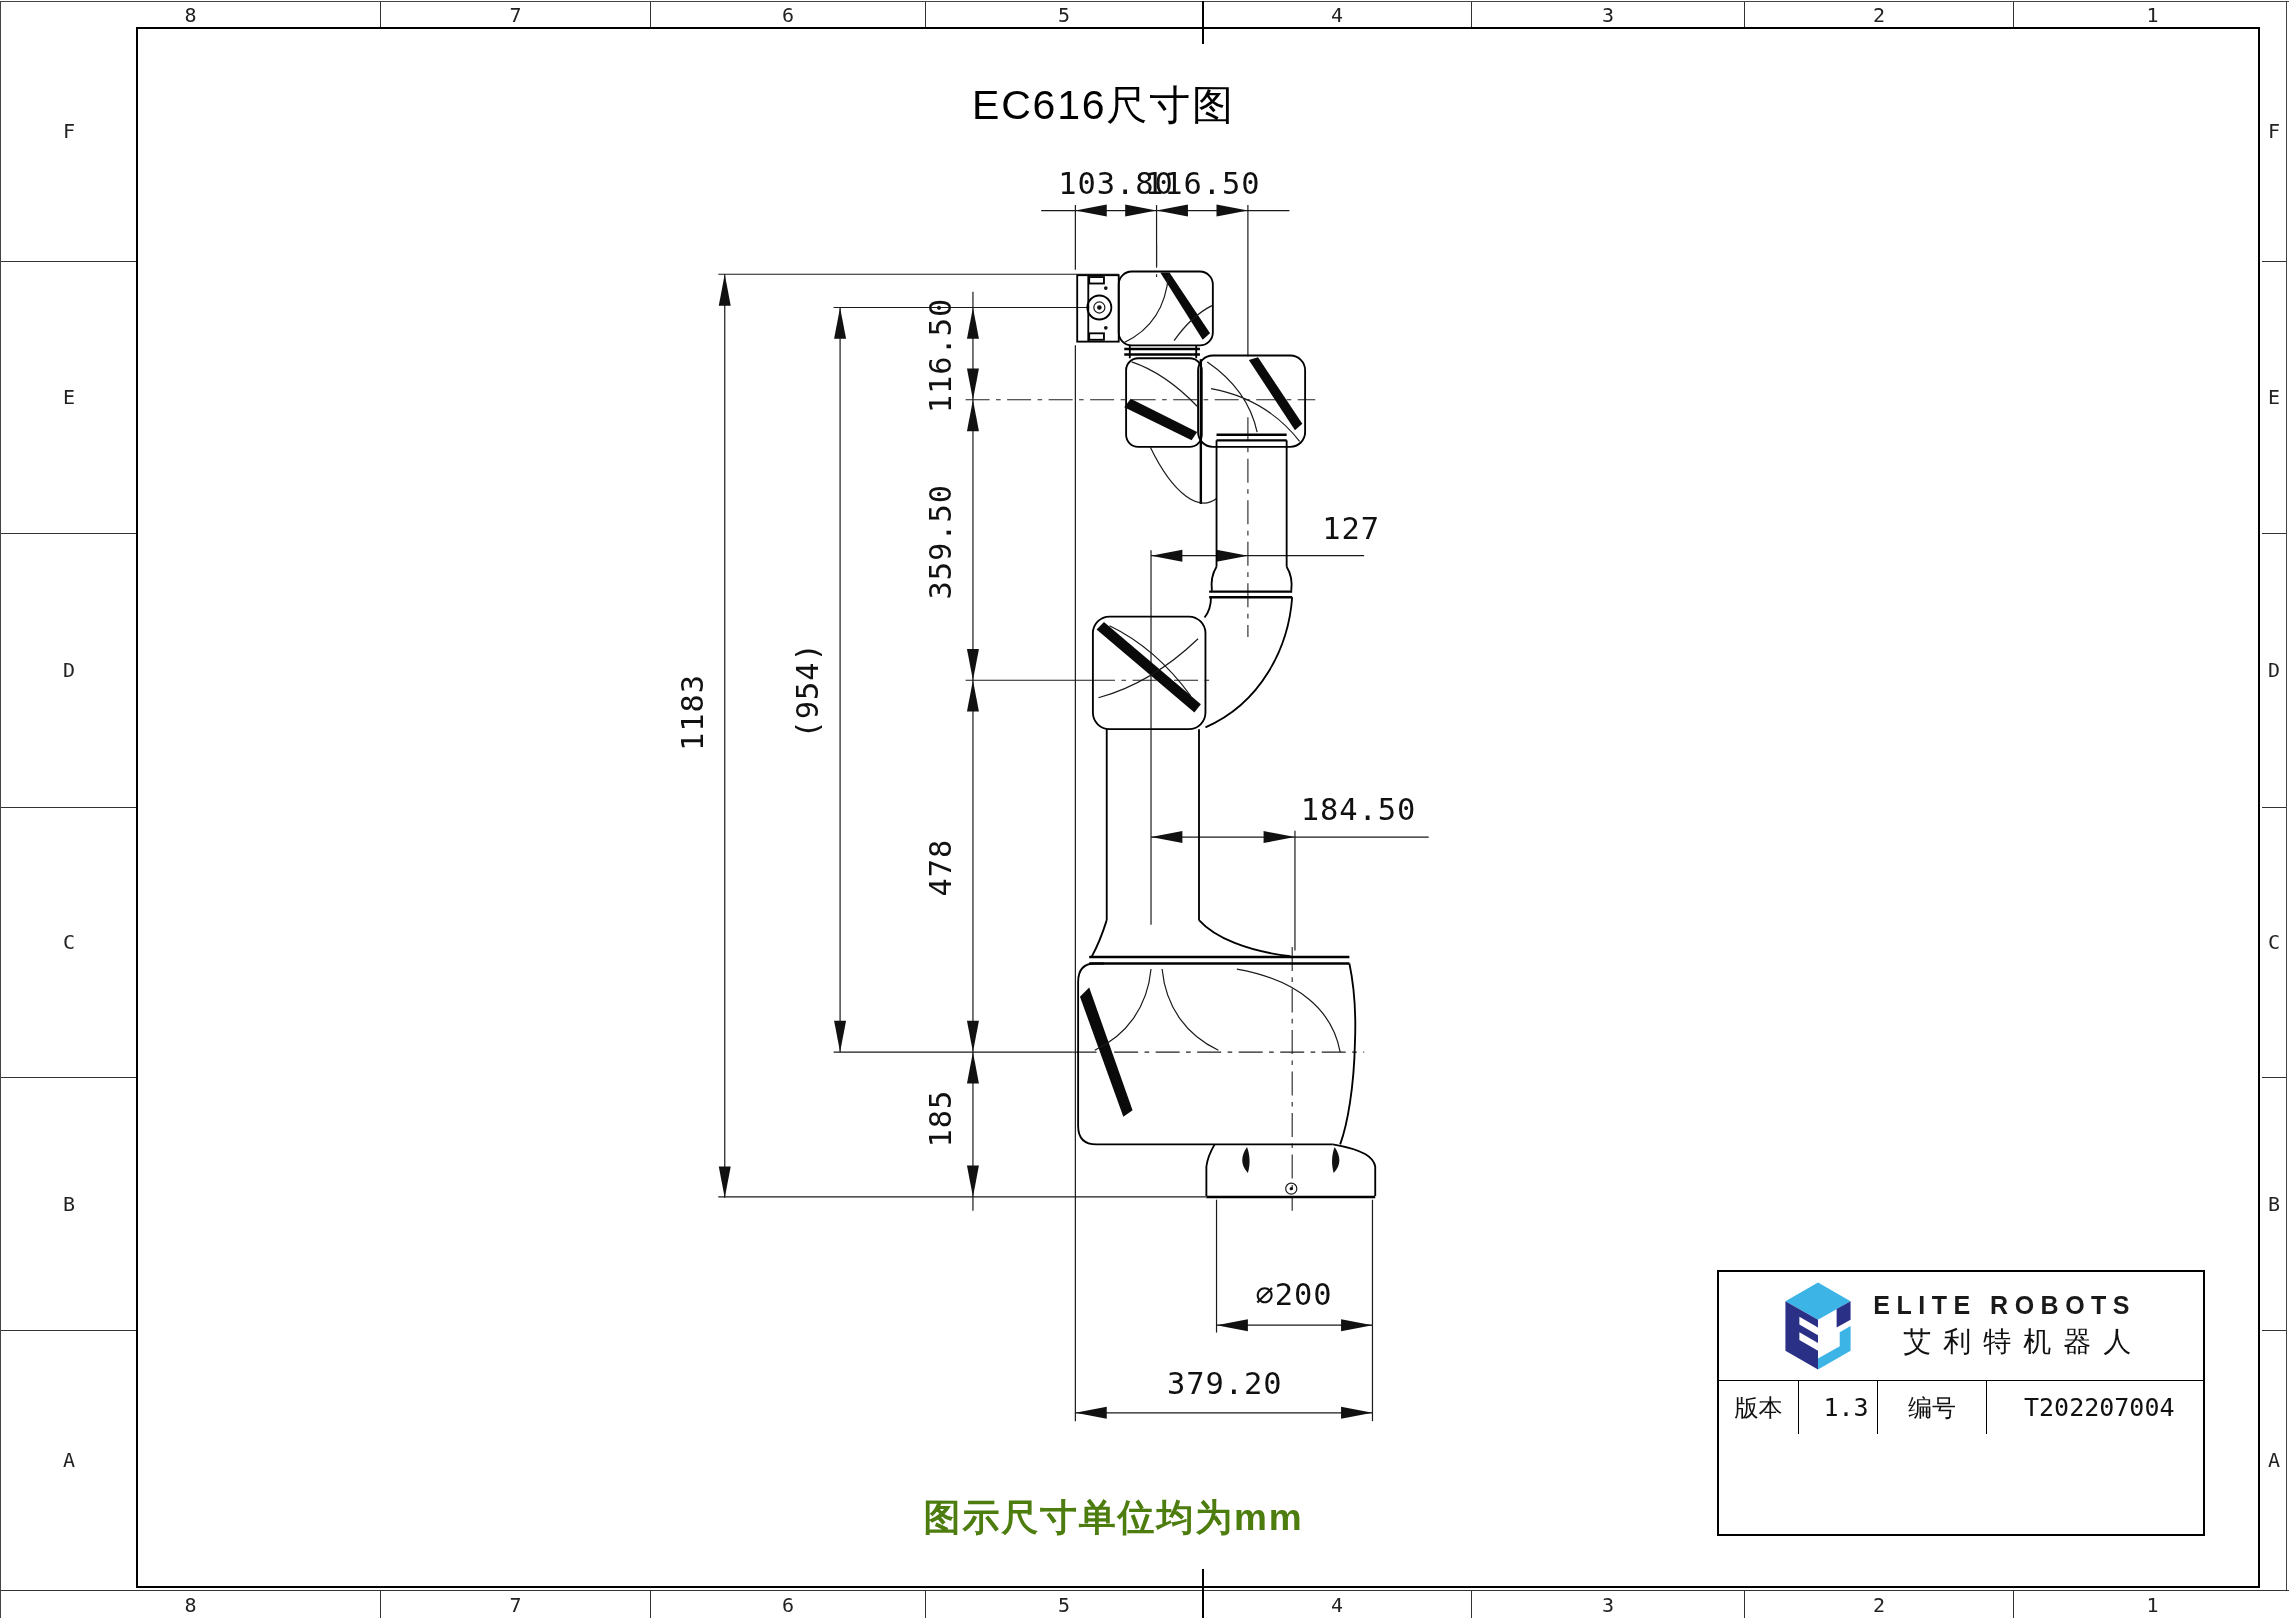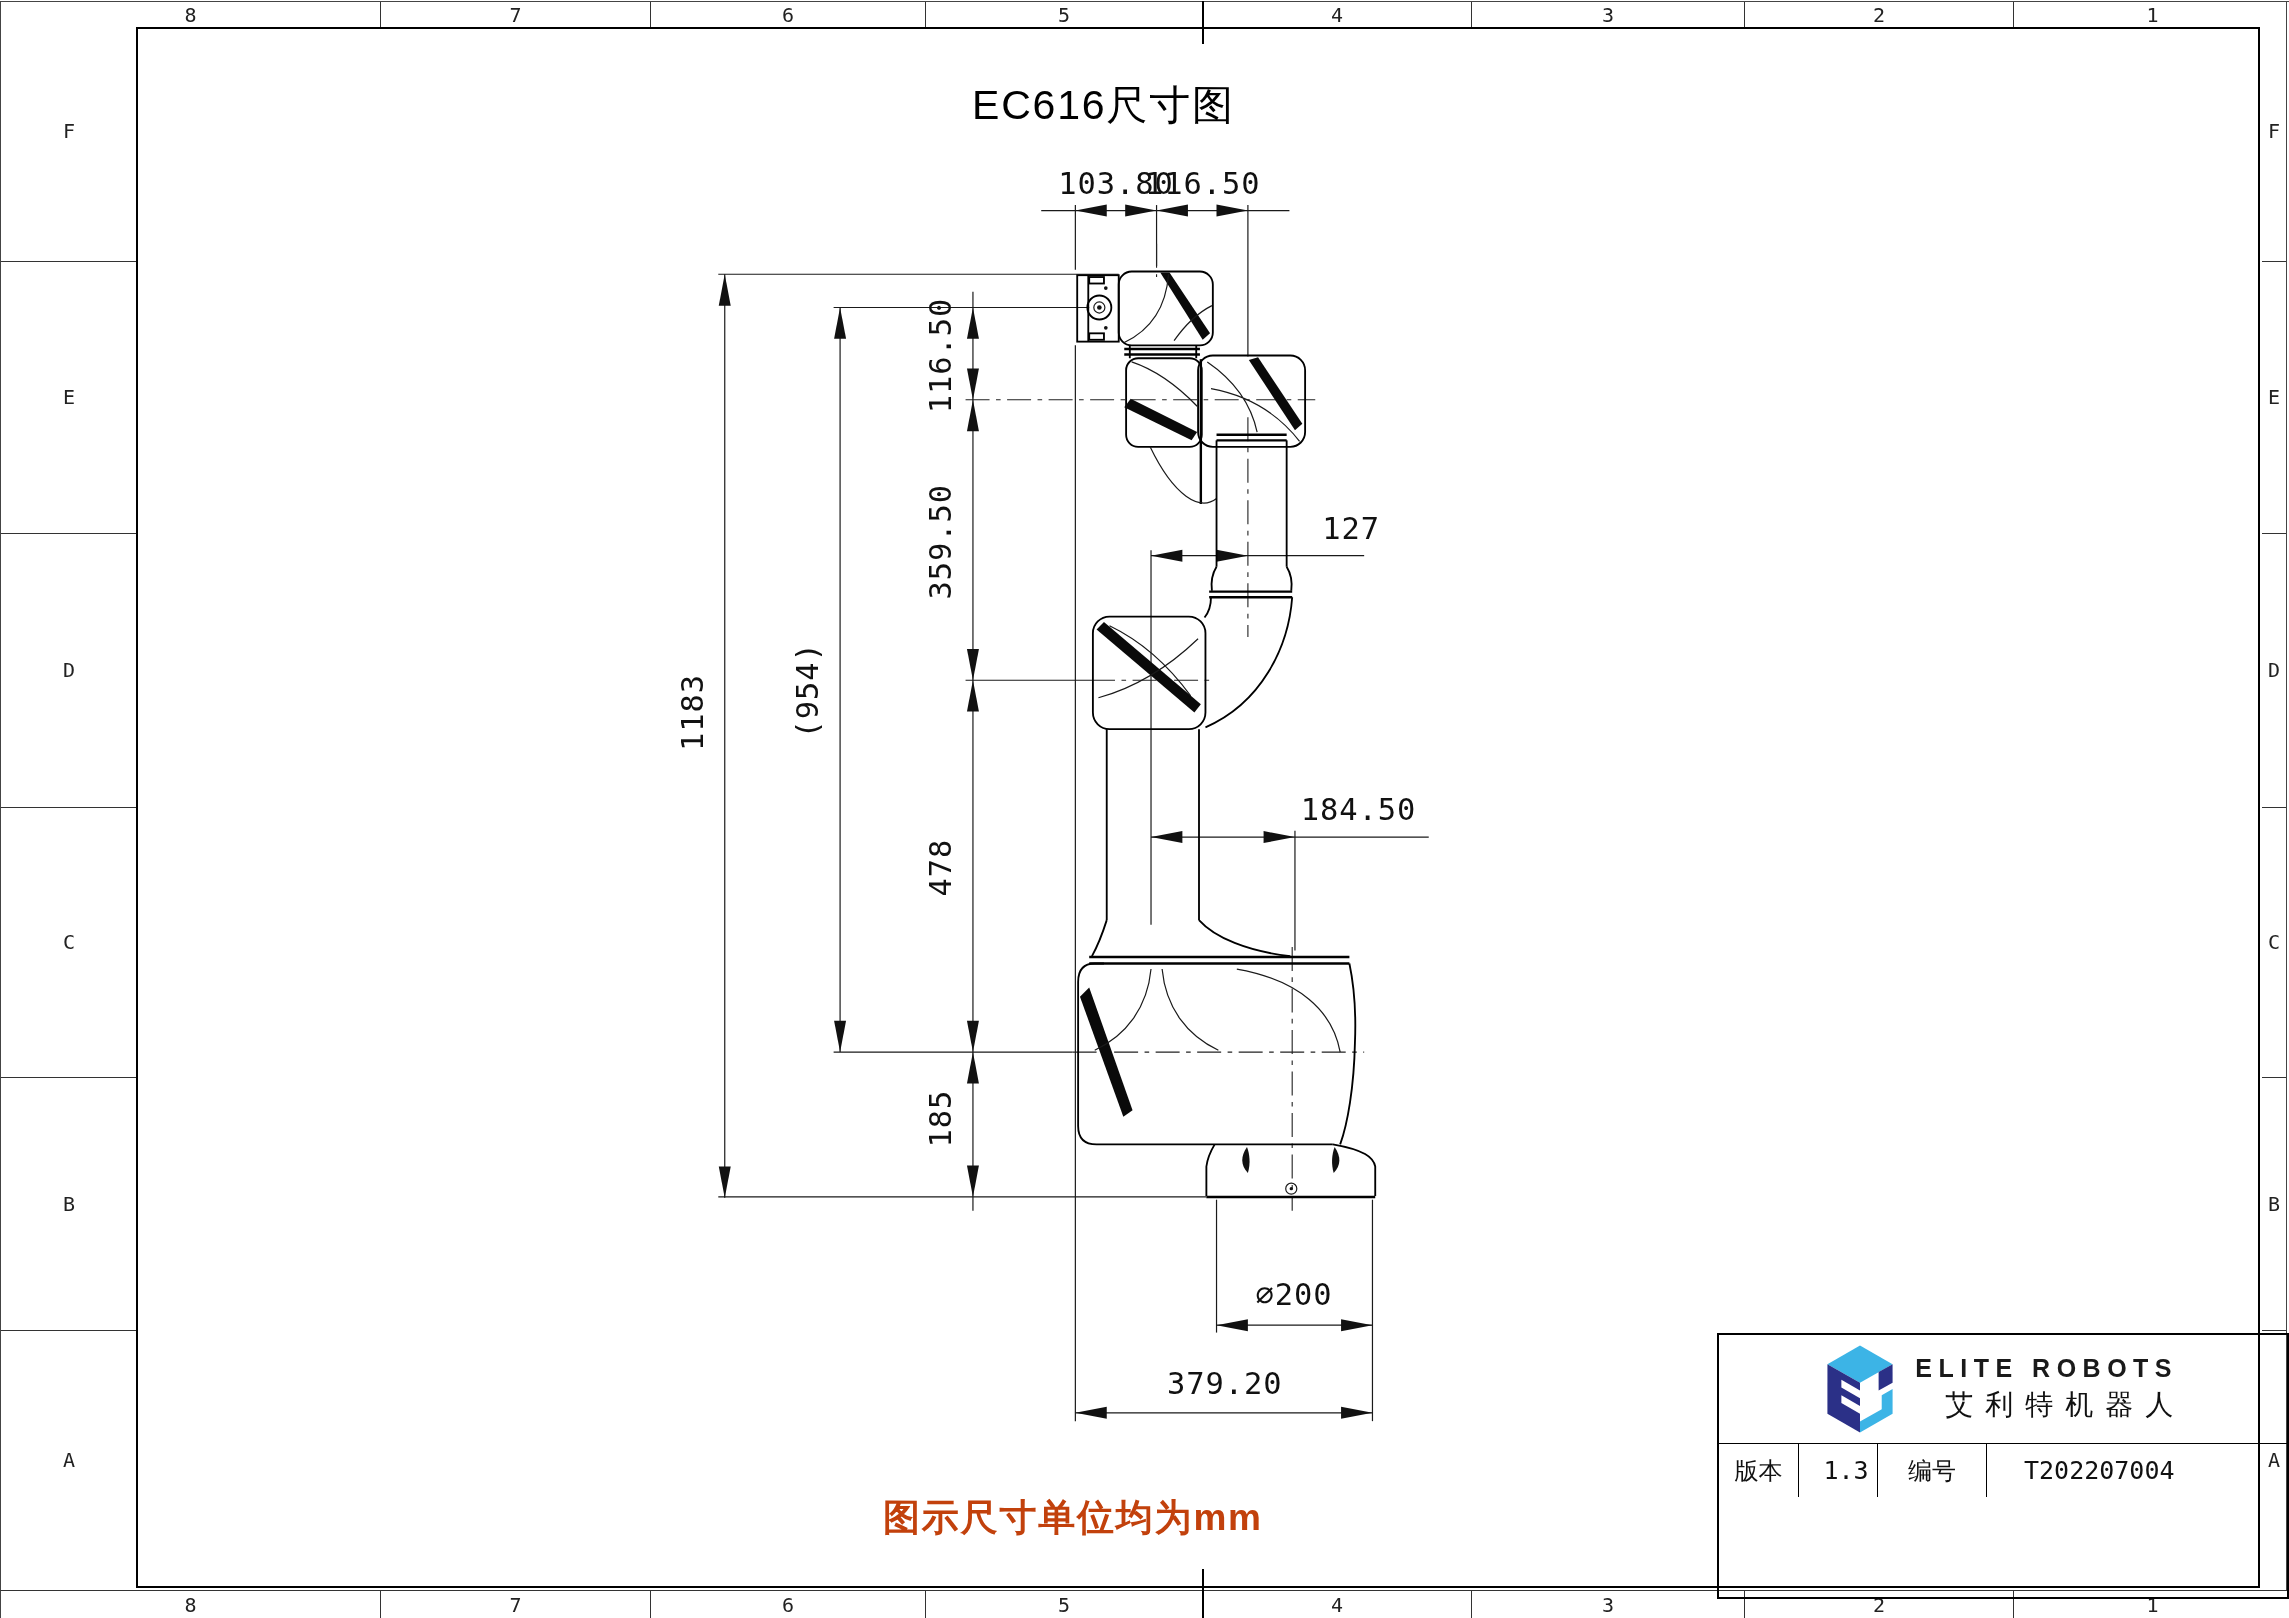--- a/index.html
+++ b/index.html
@@ -19,23 +19,23 @@
     grid-template-rows:261px 272px 274px 270px 253px auto;}
   .zright{left:2262px;top:0.9px;width:24px;height:1589px;border-right:0.9px solid #444;
     grid-template-rows:261px 272px 274px 270px 253px auto;}
   .zleft .zcell,.zright .zcell{border-bottom:0.9px solid #333;}
   .zleft .zcell:last-child,.zright .zcell:last-child{border-bottom:none;}
   
   .frame{left:136px;top:27px;width:2124px;height:1561px;border:2.8px solid #000;box-sizing:border-box;}
   .cmark{background:#000;width:1.8px;}
   
   .sheet-title{left:972px;top:78px;width:461px;font-size:41px;letter-spacing:1.8px;color:#000;}
-  .sheet-note{left:883px;top:1493px;width:461px;text-align:left;font-size:37px;font-weight:600;letter-spacing:1.8px;color:#c2410c;}
-  
-  .tblock{left:1717px;top:1333px;width:572px;height:266px;border:2.8px solid #000;box-sizing:border-box;
+  .sheet-note{left:883px;top:1493px;width:461px;text-align:center;font-size:37px;font-weight:600;letter-spacing:1.8px;color:#4d7c0f;}
+  
+  .tblock{left:1717px;top:1270px;width:488px;height:266px;border:2.8px solid #000;box-sizing:border-box;
     display:grid;grid-template-rows:108px 54px 50px auto;}
   .tb-row{display:grid;box-sizing:border-box;border-top:1.8px solid #000;}
   .tb-logo{border-top:none;display:flex;align-items:center;justify-content:center;gap:16.6px;}
   .tb-2col{grid-template-columns:275px auto;}
   .tb-4col{grid-template-columns:79px 79px 109px auto;}
   .tb-cell{display:flex;align-items:center;justify-content:center;font-size:24px;box-sizing:border-box;}
   .tb-cell.val{justify-content:flex-start;padding-left:37px;
     font-family:"DejaVu Sans Mono","Liberation Sans",monospace;font-size:25px;}
   .tb-cell.bl{border-left:1.8px solid #000;}
   .brand-en{font-size:25px;font-weight:bold;letter-spacing:6.5px;color:#1a1a1a;white-space:nowrap;}

